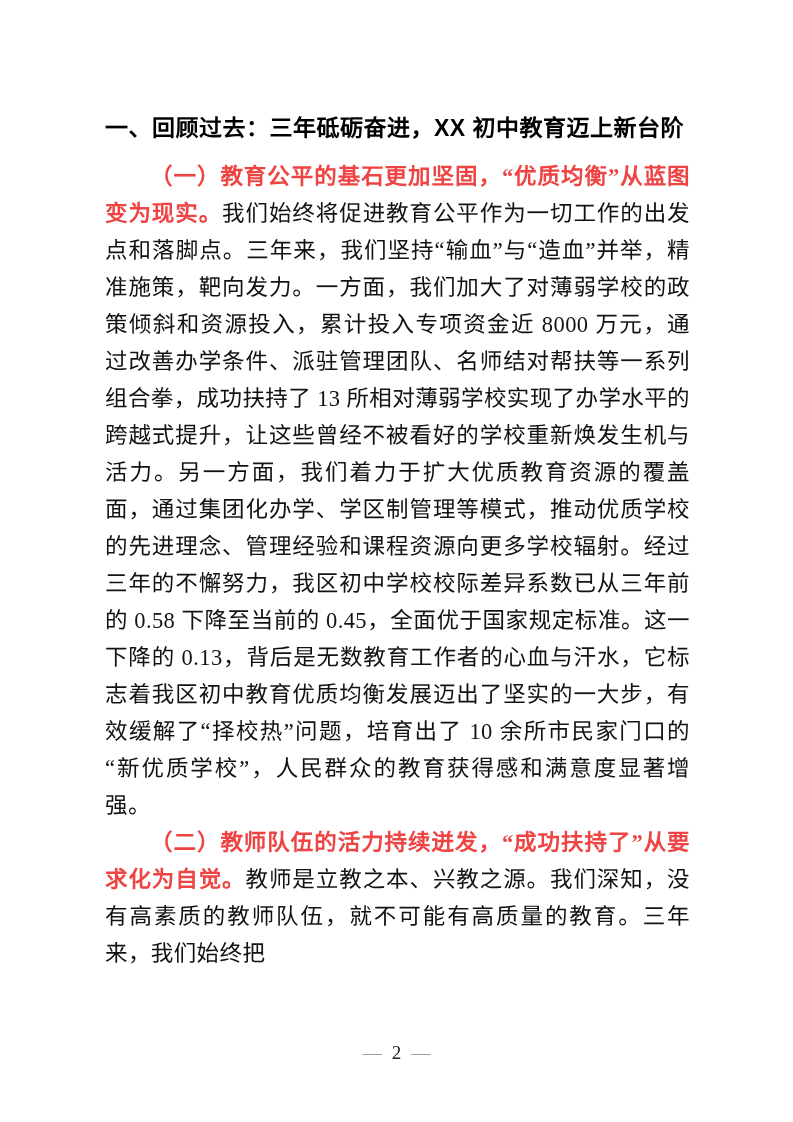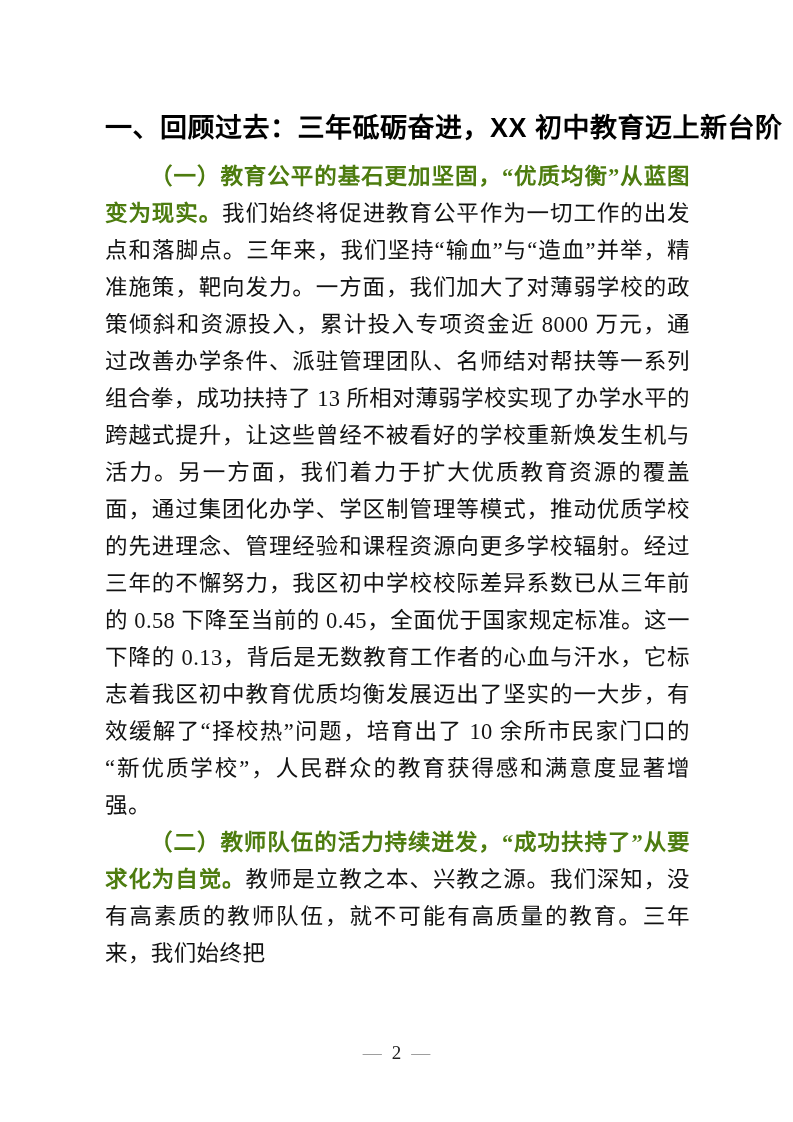--- a/index.html
+++ b/index.html
@@ -20,41 +20,41 @@
   .content {
     position: absolute;
     top: 108px;
     left: 105px;
     width: 585px;
   }
   .doc-heading {
     margin: 0 0 10px 0;
     font-family: "Liberation Sans", "DejaVu Sans", sans-serif;
     font-weight: 700;
-    font-size: 27px;
+    font-size: 23px;
     line-height: 40px;
     text-align: left;
     color: #000000;
     letter-spacing: 0.5px;
     white-space: nowrap;
   }
   .doc-paragraph {
     margin: 0;
     font-family: "Liberation Serif", "DejaVu Serif", serif;
     font-size: 22.5px;
     line-height: 37px;
     text-align: justify;
     text-justify: inter-ideograph;
     text-indent: 2em;
     color: #121212;
     letter-spacing: 0.4px;
   }
   .doc-paragraph .lead {
     font-weight: 700;
-    color: #4d7c0f;
+    color: #ef4444;
   }
   .doc-paragraph .lead:empty { display: none; }
   .page-footer {
     position: absolute;
     left: 0;
     right: 0;
     bottom: 56px;
     text-align: center;
     font-family: "Liberation Serif", "DejaVu Serif", serif;
     font-size: 19px;

